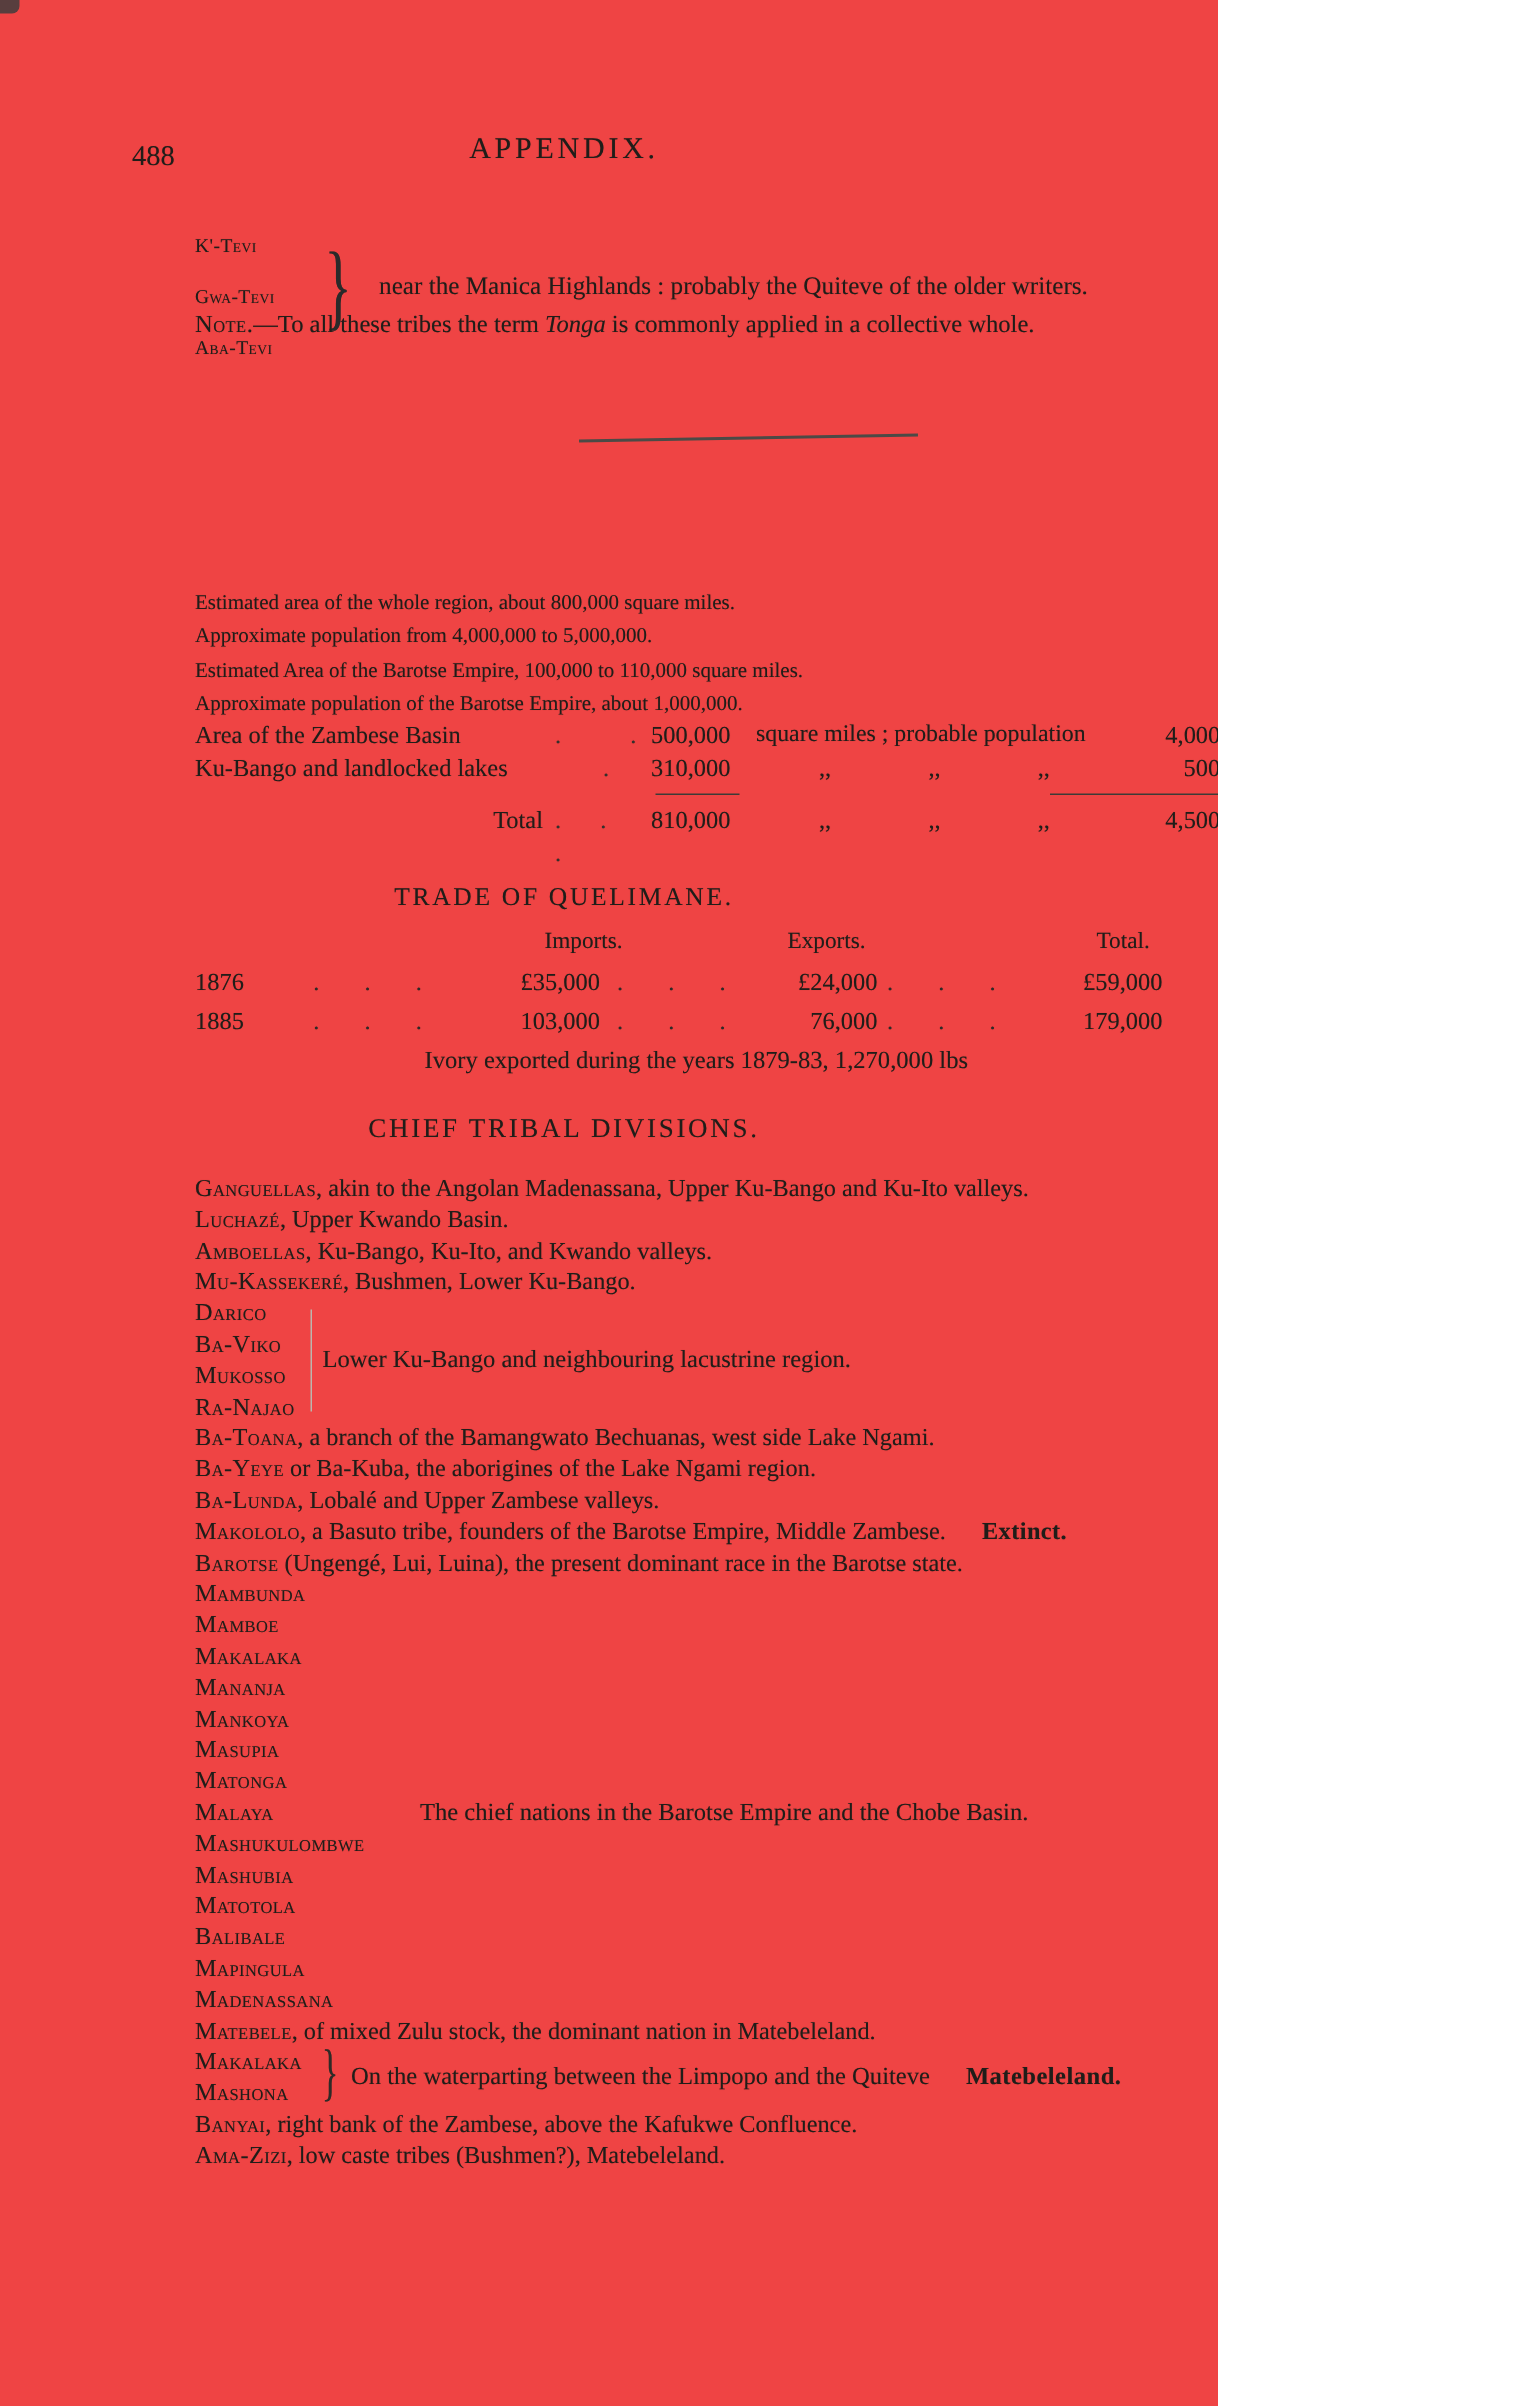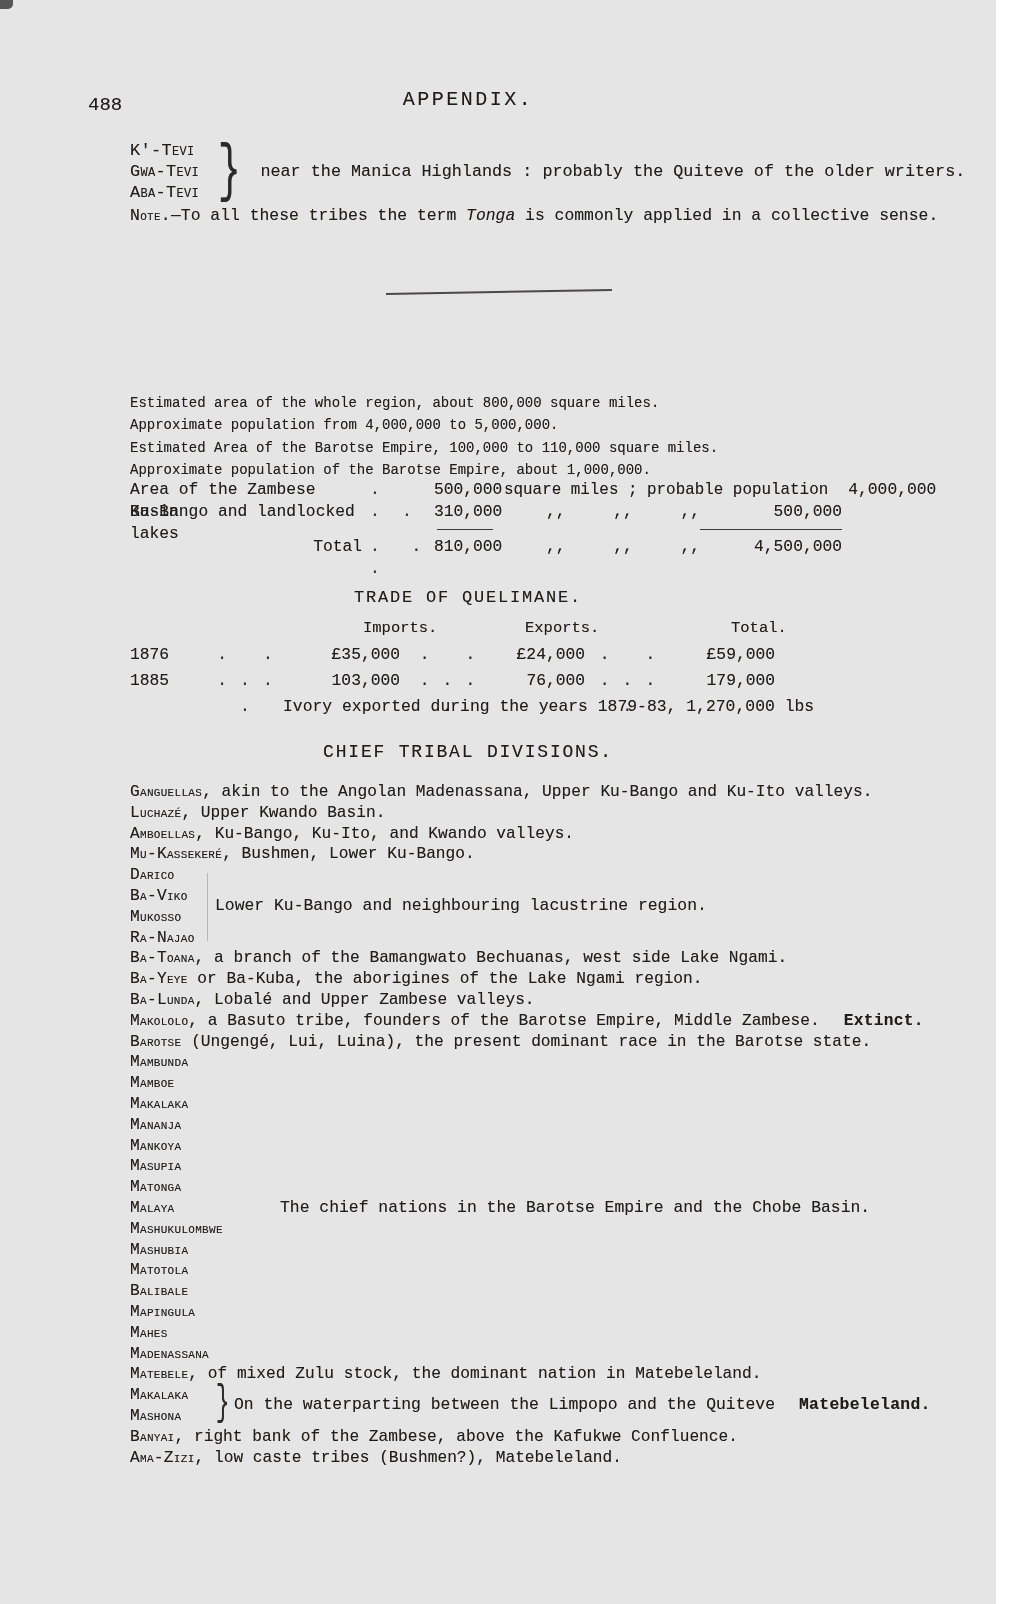--- a/index.html
+++ b/index.html
@@ -1,31 +1,31 @@
 <!DOCTYPE html>
 <html><head>
 <meta charset="utf-8">
 <style>
   html,body{margin:0;padding:0;background:#ffffff;}
-  .page{position:relative;width:996px;height:1604px;background:#e5e5e5;overflow:hidden;
-        color:#201d19;font-family:Liberation Mono, monospace;
+  .page{position:relative;width:812px;height:1604px;background:#ef4444;overflow:hidden;
+        color:#201d19;font-family:Liberation Serif, serif;
         text-shadow:0 0 0.5px rgba(45,40,34,0.45);}
   .abs{position:absolute;}
   .tc{font-variant:small-caps;letter-spacing:0.3px;}
   .center{left:0;right:60px;text-align:center;}
 
   
   #corner{left:0;top:0;width:13px;height:9px;background:#3d3d3d;border-radius:0 0 5px 0;opacity:.85;}
   #pgnum{left:88px;top:94px;font-size:19px;}
   #apx{top:88px;font-size:20px;letter-spacing:2.5px;}
 
   
   #tevi{left:130px;top:140px;display:flex;align-items:center;}
   .tevi-names{width:80px;}
-  .tevi-names .t-line{height:21px;line-height:21px;font-size:17px;}
+  .tevi-names .t-line{height:21px;line-height:21px;font-size:13px;margin-top:13px;}
   .brace-big{font-size:64px;line-height:60px;font-weight:300;transform:scaleX(0.6);color:#2a2a2a;}
   #tevi-text{margin-left:12px;font-size:16.8px;white-space:nowrap;}
 
   #note{left:130px;top:206px;font-size:16.4px;white-space:nowrap;}
 
   #rule1{left:386px;top:291px;width:226px;height:2px;background:#4c4a46;transform:rotate(-1deg);}
 
   #btitle{top:340px;font-size:26px;letter-spacing:2.2px;}
 
   #est{left:130px;top:392px;font-size:14px;line-height:22.3px;}
@@ -83,21 +83,21 @@
     <div class="tevi-names">
       <div class="t-line tc">K'-Tevi</div>
       <div class="t-line tc">Gwa-Tevi</div>
       <div class="t-line tc">Aba-Tevi</div>
     </div>
     <div class="brace-big">}</div>
     <div id="tevi-text">near the Manica Highlands : probably the Quiteve of the older writers.</div>
   </div>
 
   <div class="abs" id="note">
-    <span class="tc">Note.</span><span>—</span><span>To all these tribes the term </span><i>Tonga</i><span> is commonly applied in a collective sense.</span>
+    <span class="tc">Note.</span><span>—</span><span>To all these tribes the term </span><i>Tonga</i><span> is commonly applied in a collective whole.</span>
   </div>
 
   <div class="abs" id="rule1"></div>
 
 
   <div class="abs" id="est">
     <div>Estimated area of the whole region, about 800,000 square miles.</div>
     <div>Approximate population from 4,000,000 to 5,000,000.</div>
     <div>Estimated Area of the Barotse Empire, 100,000 to 110,000 square miles.</div>
     <div>Approximate population of the Barotse Empire, about 1,000,000.</div>
@@ -193,21 +193,20 @@
         <div class="t-line"><span class="tc">Mananja</span></div>
         <div class="t-line"><span class="tc">Mankoya</span></div>
         <div class="t-line"><span class="tc">Masupia</span></div>
         <div class="t-line"><span class="tc">Matonga</span></div>
         <div class="t-line"><span class="tc">Malaya</span></div>
         <div class="t-line"><span class="tc">Mashukulombwe</span></div>
         <div class="t-line"><span class="tc">Mashubia</span></div>
         <div class="t-line"><span class="tc">Matotola</span></div>
         <div class="t-line"><span class="tc">Balibale</span></div>
         <div class="t-line"><span class="tc">Mapingula</span></div>
-        <div class="t-line"><span class="tc">Mahes</span></div>
         <div class="t-line"><span class="tc">Madenassana</span></div>
         <div class="t-snote" style="top: 145.6px;">The chief nations in the Barotse Empire and the Chobe Basin.</div>
       </div>
       <div class="t-line"><span class="tc">Matebele</span><span class="t-rest">, of mixed Zulu stock, the dominant nation in Matebeleland.</span></div>
       <div class="t-group">
         <div class="t-line"><span class="tc">Makalaka</span></div>
         <div class="t-line"><span class="tc">Mashona</span></div>
         <div class="t-brace2">}</div>
         <div class="t-gnote2"><span>On the waterparting between the Limpopo and the Quiteve</span><span class="t-extra">Matebeleland.</span></div>
       </div>

